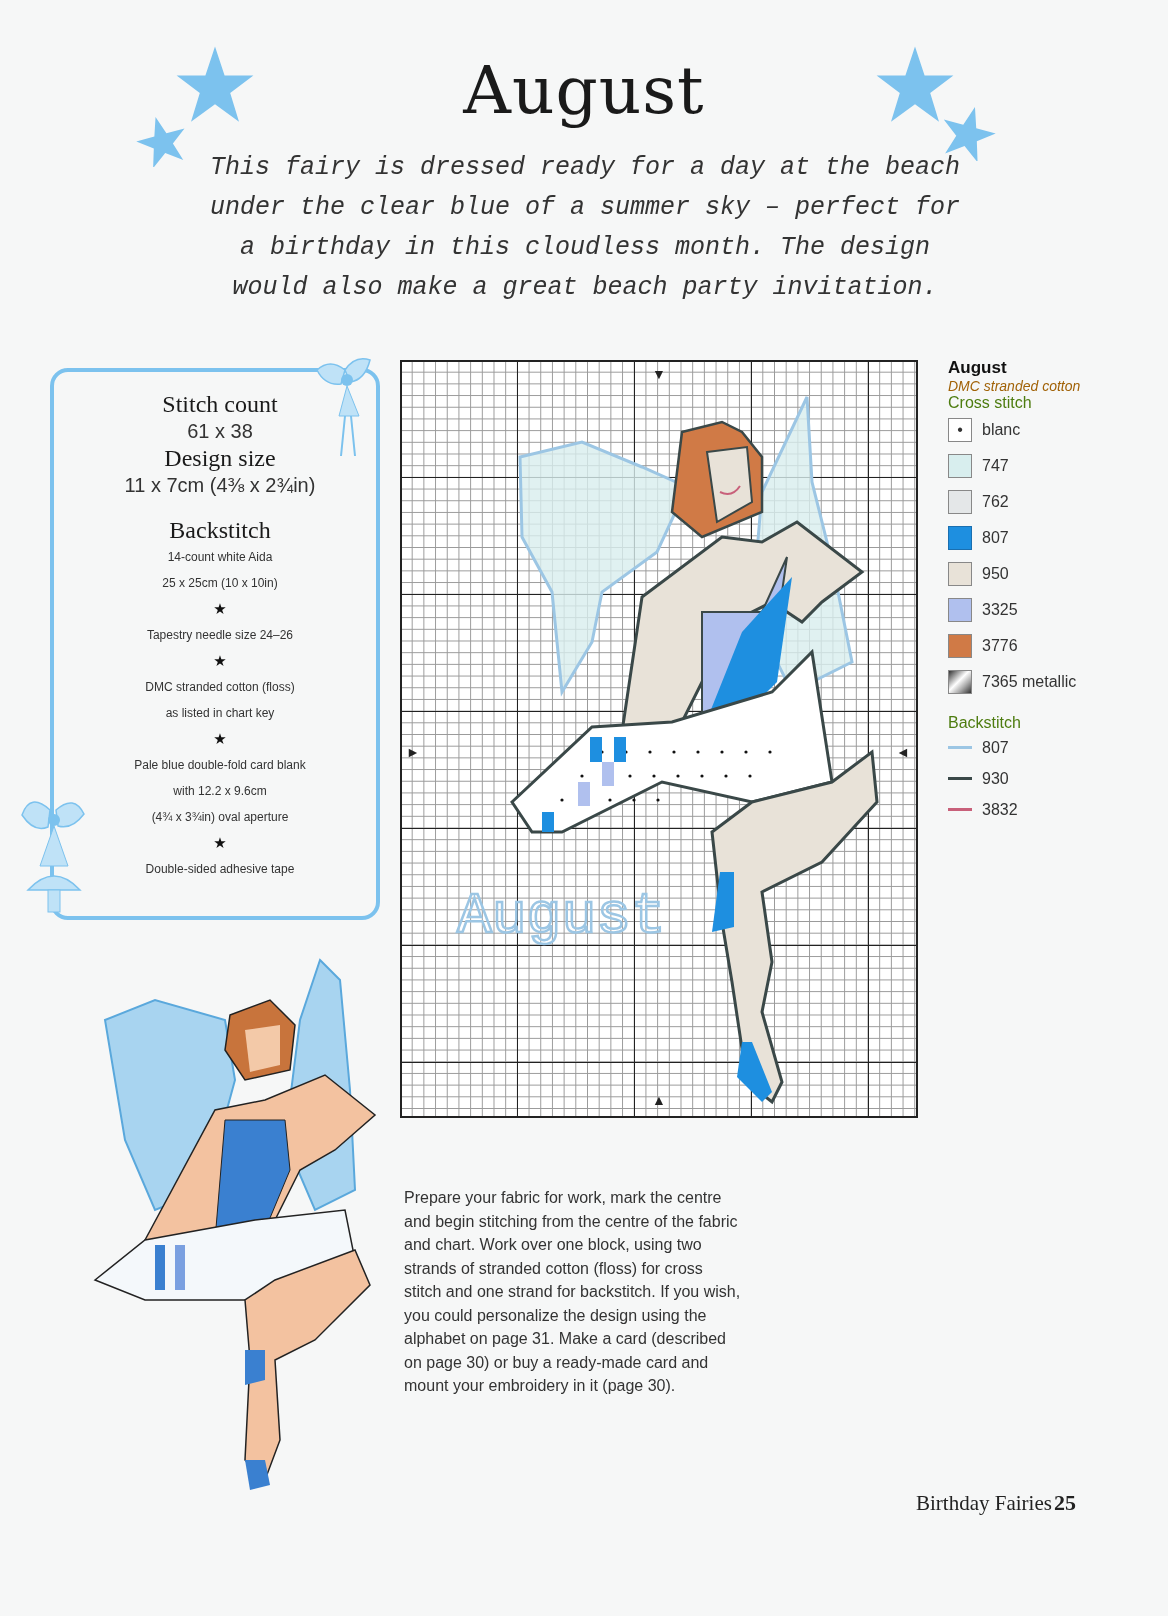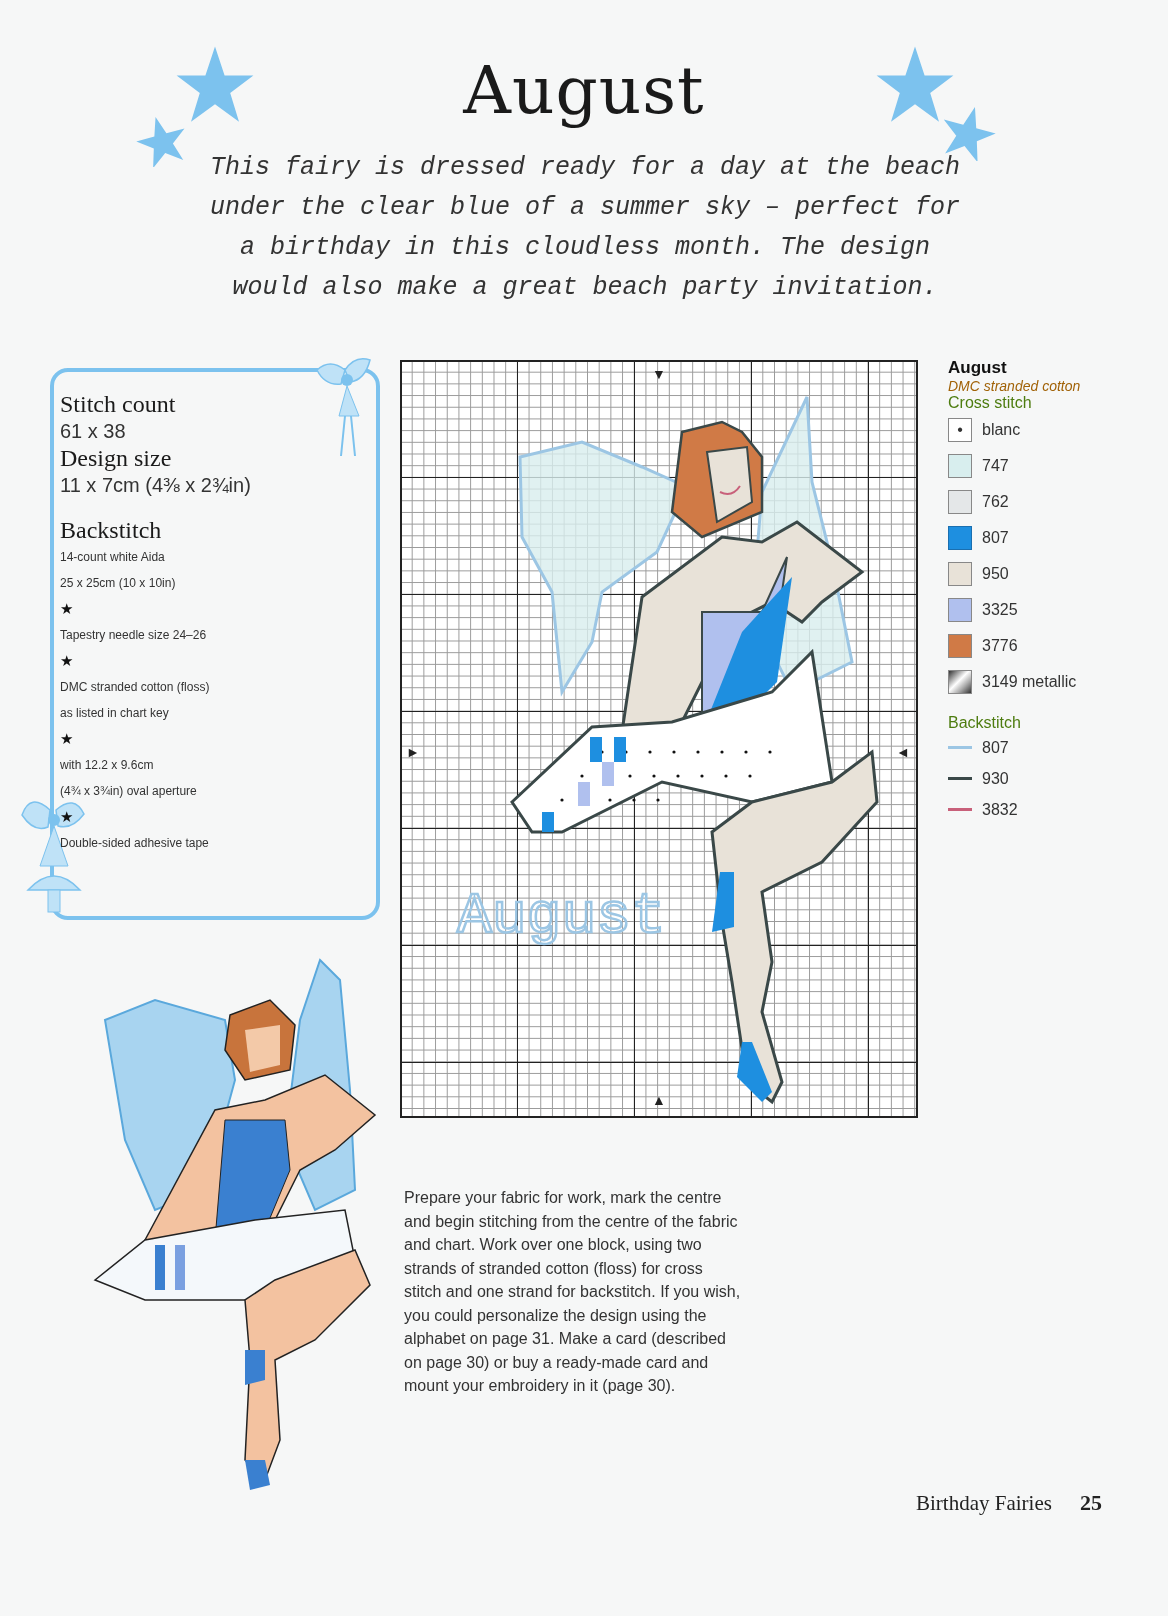--- a/index.html
+++ b/index.html
@@ -2,21 +2,21 @@
 <html><head>
 <meta charset="utf-8">
 <style>
   html,body{margin:0;padding:0;}
   body{width:1168px;height:1616px;background:#f6f7f7;position:relative;overflow:hidden;font-family:"Liberation Sans",sans-serif;color:#222;}
   .abs{position:absolute;}
   .title{left:0;width:1168px;top:52px;text-align:center;font-family:"DejaVu Serif",serif;font-size:66px;color:#1a1a1a;letter-spacing:1px;}
   .intro{left:200px;width:770px;top:148px;text-align:center;font-family:Liberation Mono, monospace;font-style:italic;font-size:25px;line-height:40px;color:#333;}
   .star{fill:#7cc2ee;}
   .info-box{left:50px;top:368px;width:330px;height:552px;border:4px solid #7cc2ee;border-right-width:4px;border-radius:18px;box-sizing:border-box;}
-  .info-inner{left:60px;top:390px;width:320px;text-align:left;}
+  .info-inner{left:60px;top:390px;width:320px;text-align:center;}
   .h{font-family:"Liberation Serif",serif;font-size:24px;color:#1a1a1a;line-height:28px;}
   .v{font-size:20px;color:#333;line-height:26px;}
   .mat{font-size:12px;color:#333;line-height:26px;}
   .bullet{font-size:15px;line-height:26px;color:#111;}
   .gap{height:18px;}
   .chart{left:400px;top:360px;width:518px;height:758px;border:2px solid #222;box-sizing:border-box;
     background-color:#fff;
     background-image:
       linear-gradient(#222 1.5px, transparent 1.5px),
       linear-gradient(90deg,#222 1.5px, transparent 1.5px),
@@ -27,21 +27,21 @@
   .key{left:948px;top:358px;width:200px;}
   .key-title{font-weight:bold;font-size:17px;color:#111;}
   .key-sub{font-style:italic;font-size:14px;color:#a16207;}
   .key-sec{font-size:16px;color:#4d7c0f;}
   .swatch-row{display:flex;align-items:center;height:36px;font-size:16px;color:#333;}
   .swatch{width:24px;height:24px;border:1px solid #888;box-sizing:border-box;margin-right:10px;display:flex;align-items:center;justify-content:center;}
   .bs-row{display:flex;align-items:center;height:31px;font-size:16px;color:#333;}
   .bs-line{width:24px;height:3px;margin-right:10px;}
   .instructions{left:404px;top:1186px;width:340px;font-size:16px;line-height:23.5px;color:#333;}
   .footer{left:916px;top:1490px;font-family:"Liberation Serif",serif;font-size:21px;color:#222;}
-  .footer b{margin-left:28px;font-size:22px;}
+  .footer b{margin-left:2px;font-size:22px;}
   .arrow{font-size:14px;color:#222;}
 </style>
 </head>
 <body>
 
 <svg class="abs" style="left:175px;top:45px" width="80" height="80" viewBox="0 0 100 100">
     <polygon class="star" points="50,2 62,38 98,38 69,60 80,96 50,74 20,96 31,60 2,38 38,38"></polygon>
   </svg>
 <svg class="abs" style="left:136px;top:115px" width="52" height="52" viewBox="0 0 100 100">
     <polygon class="star" points="50,2 62,38 98,38 69,60 80,96 50,74 20,96 31,60 2,38 38,38" transform="rotate(-15 50 50)"></polygon>
@@ -79,20 +79,21 @@
   <div class="gap"></div>
   <div class="h">Backstitch</div>
   <div class="mat">14-count white Aida</div>
   <div class="mat">25 x 25cm (10 x 10in)</div>
   <div class="bullet">★</div>
   <div class="mat">Tapestry needle size 24–26</div>
   <div class="bullet">★</div>
   <div class="mat">DMC stranded cotton (floss)</div>
   <div class="mat">as listed in chart key</div>
   <div class="bullet">★</div>
+  <div class="mat">Pale blue double-fold card blank</div>
   <div class="mat">with 12.2 x 9.6cm</div>
   <div class="mat">(4¾ x 3¾in) oval aperture</div>
   <div class="bullet">★</div>
   <div class="mat">Double-sided adhesive tape</div>
 </div>
 
 <div class="abs chart">
   <svg width="514" height="754" style="position:absolute;left:0;top:0">
 
     <path d="M118 95 L180 80 L240 105 L285 125 L255 190 L200 230 L190 280 L160 330 L150 230 L120 175 Z" fill="#d8eeee" fill-opacity="0.8" stroke="#9cc6e4" stroke-width="3"></path>
@@ -176,21 +177,21 @@
   <div class="swatch-row">
       <span class="swatch" style="background:#b0c0ee"></span>
       <span>3325</span>
     </div>
   <div class="swatch-row">
       <span class="swatch" style="background:#d07a46"></span>
       <span>3776</span>
     </div>
   <div class="swatch-row">
       <span class="swatch" style="background:linear-gradient(135deg,#333 0%,#fff 45%,#aaa 70%,#333 100%)"></span>
-      <span>3149 metallic</span>
+      <span>7365 metallic</span>
     </div>
   <div style="height:14px"></div>
   <div class="key-sec">Backstitch</div>
   <div class="bs-row">
       <span class="bs-line" style="background:#9cc6e4"></span>
       <span>807</span>
     </div>
   <div class="bs-row">
       <span class="bs-line" style="background:#3a4848"></span>
       <span>930</span>

